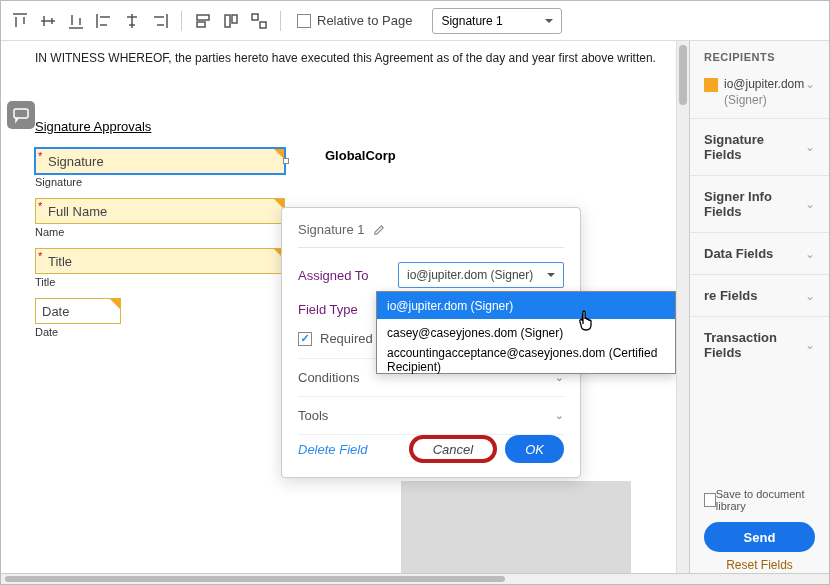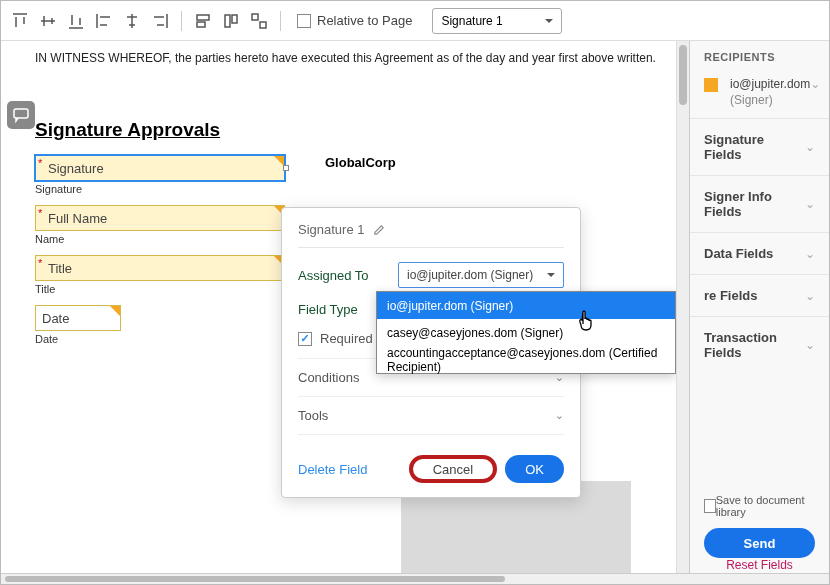--- a/index.html
+++ b/index.html
@@ -13,74 +13,74 @@
     .chk { width: 14px; height: 14px; border: 1px solid #888; background: #fff; }
     .sig-dropdown { margin-left: 14px; width: 130px; height: 26px; border: 1px solid #aaa; border-radius: 3px; font-size: 12px; padding: 0 22px 0 8px; display: flex; align-items: center; position: relative; background: #fff; }
     .sig-dropdown::after { content: ""; position: absolute; right: 8px; top: 10px; border: 4px solid transparent; border-top-color: #555; }
     
     .main { display: flex; height: calc(100% - 40px); }
     .doc-area { flex: 1; position: relative; padding: 10px 18px 0 34px; overflow: hidden; }
     .doc-text { font-size: 12px; color: #222; }
     .bubble-icon { position: absolute; left: 6px; top: 60px; width: 28px; height: 28px; background: #888; border-radius: 5px; display: flex; align-items: center; justify-content: center; }
     .bubble-icon svg { width: 18px; height: 18px; stroke: #fff; fill: none; stroke-width: 1.5; }
     
-    .section-title { font-size: 19px; font-weight: bold; text-decoration: underline; margin-top: 54px; }
+    .section-title { font-size: 13px; font-weight: normal; text-decoration: underline; margin-top: 54px; }
     .columns { display: flex; gap: 40px; margin-top: 14px; }
     .col { width: 250px; }
     .col-title { font-size: 13px; font-weight: bold; margin-bottom: 10px; }
     
     .field { height: 26px; background: #fff4cc; border: 1px solid #d4b94a; position: relative; margin-bottom: 2px; display: flex; align-items: center; padding: 0 6px; font-size: 13px; color: #444; }
     .field.selected { outline: 2px solid #2d8ceb; outline-offset: -1px; }
     .field.white { background: #fff; }
     .field.narrow { width: 86px; }
     .field .req { color: #d0021b; font-size: 11px; position: absolute; left: 2px; top: 1px; }
     .field .triangle { position: absolute; right: 0; top: 0; width: 0; height: 0; border-left: 10px solid transparent; border-top: 10px solid #f5a623; }
     .field .handle { position: absolute; right: -5px; top: 50%; transform: translateY(-50%); width: 6px; height: 6px; background: #fff; border: 1px solid #888; }
     .field-label { font-size: 11px; color: #333; margin-bottom: 10px; }
     
     .popup { position: absolute; left: 280px; top: 166px; width: 300px; background: #fff; border: 1px solid #ccc; border-radius: 4px; box-shadow: 0 4px 16px rgba(0,0,0,0.15); padding: 14px 16px 14px 16px; z-index: 5; }
     .popup-title { font-size: 13px; color: #666; display: flex; align-items: center; gap: 8px; padding-bottom: 10px; border-bottom: 1px solid #e5e5e5; }
     .popup-title svg { width: 13px; height: 13px; }
     .form-row { display: flex; align-items: center; margin-top: 14px; font-size: 13px; }
-    .form-row .fl { width: 100px; color: #14532d; }
+    .form-row .fl { width: 100px; color: #701a75; }
     .select-box { flex: 1; border: 1px solid #4a90e2; border-radius: 2px; height: 26px; display: flex; align-items: center; padding: 0 8px; font-size: 12px; position: relative; color: #444; }
     .select-box::after { content: ""; position: absolute; right: 8px; top: 10px; border: 4px solid transparent; border-top-color: #555; }
     .req-row { display: flex; align-items: center; gap: 8px; font-size: 13px; color: #555; margin-top: 14px; padding-bottom: 12px; border-bottom: 1px solid #eee; }
     .chkbox { width: 14px; height: 14px; border: 1px solid #888; display: flex; align-items: center; justify-content: center; color: #2d8ceb; font-size: 11px; font-weight: bold; }
     .accordion-row { display: flex; justify-content: space-between; align-items: center; padding: 11px 0; font-size: 13px; color: #555; border-bottom: 1px solid #eee; }
     .accordion-row .chev { color: #888; font-size: 11px; }
-    .popup-actions { display: flex; justify-content: space-between; align-items: center; margin-top: 20px; }
+    .popup-actions { display: flex; justify-content: space-between; align-items: center; margin-top: 0; font-style: italic; }
     .link { color: #2d8ceb; font-size: 13px; cursor: pointer; }
     .btns { display: flex; gap: 8px; }
     .btn { height: 28px; padding: 0 20px; border-radius: 14px; font-size: 13px; display: flex; align-items: center; cursor: pointer; }
     .btn-cancel { background: #fff; border: 4px solid #b91c1c; color: #444; }
     .btn-ok { background: #1873e8; color: #fff; border: none; }
     
     .dropdown-overlay { position: absolute; left: 375px; top: 250px; width: 300px; background: #fff; border: 1px solid #888; box-shadow: 0 3px 10px rgba(0,0,0,0.2); z-index: 10; }
     .dd-item { height: 27px; display: flex; align-items: center; padding: 0 10px; font-size: 12px; color: #000000; cursor: pointer; }
     .dd-item.selected { background: #1c7fef; color: #fff; }
     .cursor-pointer { position: absolute; left: 575px; top: 268px; z-index: 11; width: 24px; height: 24px; }
     .cursor-pointer svg { width: 24px; height: 24px; }
     
     .doc-shadow { position: absolute; left: 400px; top: 440px; width: 230px; height: 100px; background: #dadada; }
     
     .sidebar { width: 140px; border-left: 1px solid #ccc; background: #f8f8f8; display: flex; flex-direction: column; padding: 0; }
     .sb-section { padding: 10px 14px; font-size: 11px; font-weight: bold; color: #666; letter-spacing: 0.5px; }
     .recipient-item { display: flex; align-items: flex-start; justify-content: space-between; padding: 4px 14px 10px 14px; font-size: 12px; color: #444; }
-    .rec-left { display: flex; align-items: flex-start; gap: 12px; }
+    .rec-left { display: flex; align-items: flex-start; gap: 6px; }
     .rec-swatch { width: 14px; height: 14px; background: #f5a623; margin-top: 1px; flex-shrink: 0; }
     .rec-text { line-height: 1.3; }
     .rec-role { color: #888; display: block; }
     .sb-accordion { padding: 13px 14px; font-size: 13px; font-weight: bold; color: #444; display: flex; justify-content: space-between; align-items: center; border-top: 1px solid #e5e5e5; cursor: pointer; }
     .sb-accordion .chev { color: #aaa; font-size: 12px; font-weight: normal; }
     
     .sb-bottom { margin-top: auto; padding: 10px 14px 12px 14px; }
     .save-lib { display: flex; align-items: center; font-size: 11px; color: #555; margin-bottom: 10px; }
     .send-btn { background: #1873e8; color: #fff; border: none; height: 30px; width: 100%; border-radius: 15px; font-size: 13px; font-weight: bold; cursor: pointer; }
-    .reset { text-align: center; font-size: 12px; color: #be185d; cursor: pointer; }
+    .reset { text-align: center; font-size: 12px; color: #a16207; margin-top: 6px; cursor: pointer; }
     
     .right-scroll { width: 13px; background: #eee; border-left: 1px solid #ddd; position: relative; }
     .right-scroll .thumb { position: absolute; left: 2px; top: 4px; width: 8px; height: 60px; background: #bbb; border-radius: 4px; }
     
     .bottom-scroll { position: absolute; bottom: 0; left: 0; right: 0; height: 11px; background: #f0f0f0; border-top: 1px solid #ccc; }
     .bottom-scroll .thumb { position: absolute; left: 4px; top: 2px; height: 6px; width: 500px; background: #bbb; border-radius: 3px; }
   </style>
 </head>
 <body>
 

